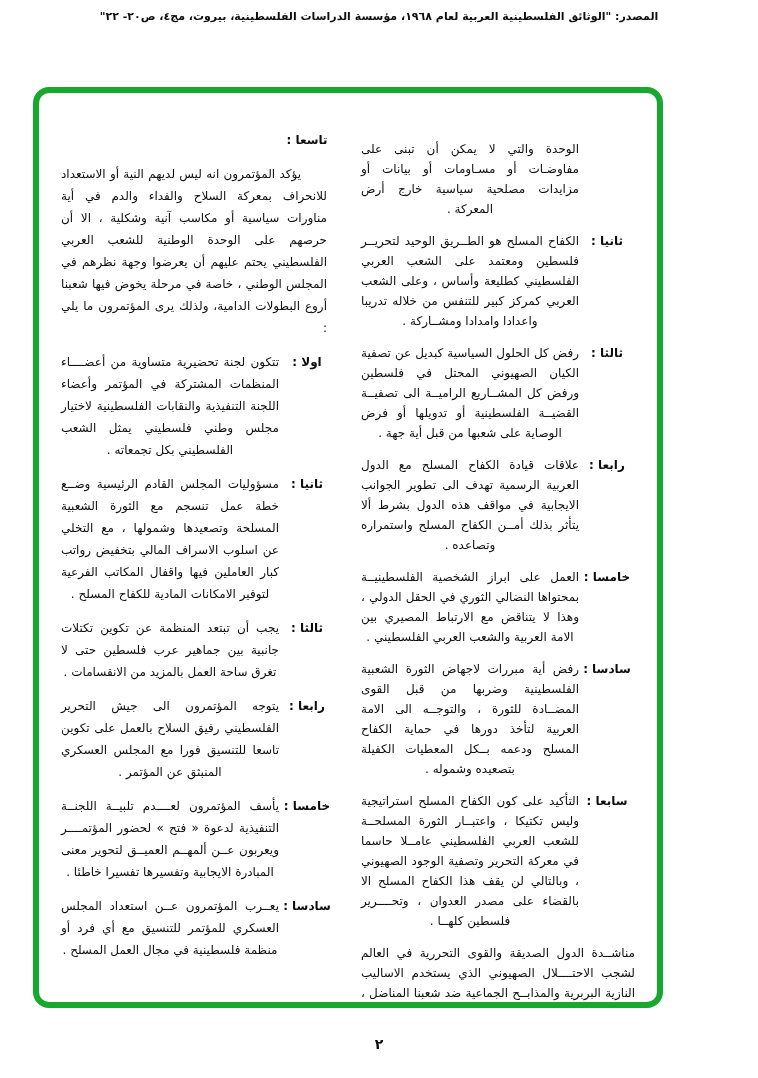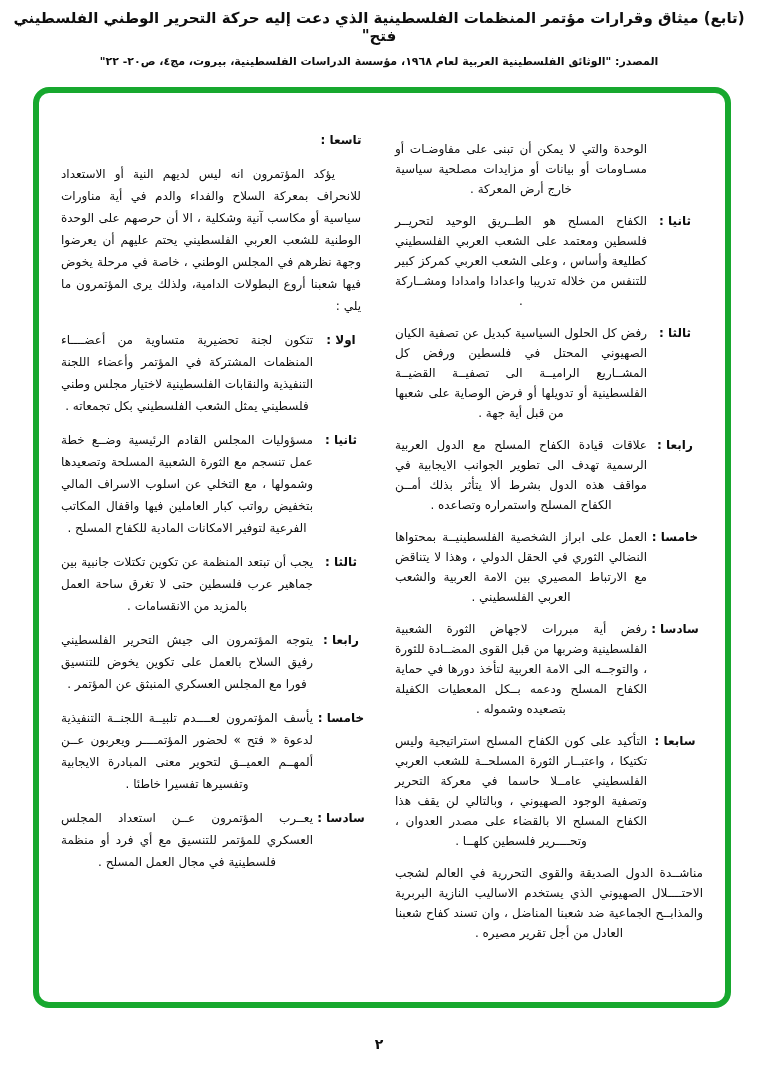--- a/index.html
+++ b/index.html
@@ -8,21 +8,21 @@
     font-family:"DejaVu Sans",sans-serif;color:#0e0e0e;overflow:hidden;
   }
   .hdr{ text-align:center; direction:rtl; }
   .hdr .title{
     padding-top:9px;font-size:15px;font-weight:bold;letter-spacing:0;
   }
   .hdr .src{
     margin-top:10px;font-size:11px;font-weight:bold;
   }
   .frame{
-    position:absolute;left:33px;top:87px;width:698px;height:921px;
+    position:absolute;left:33px;top:87px;width:630px;height:921px;
     box-sizing:border-box;border:6px solid #17a82e;border-radius:16px;
     padding:36px 22px 6px 22px;
     display:flex;direction:rtl;gap:26px;overflow:hidden;background:#fff;
   }
   .col{flex:1 1 0;direction:rtl;}
   .col-right{font-size:12px;line-height:20px;padding-top:10px;}
   .col-left{font-size:12px;line-height:22px;}
   .para{
     display:flex;direction:rtl;margin:0 0 12px 0;
   }
@@ -40,21 +40,20 @@
   }
   .pagenum{
     position:absolute;left:0;right:0;top:1036px;text-align:center;
     font-size:14px;font-weight:bold;
   }
 </style>
 </head>
 <body>
 
 <header class="hdr">
-  <div class="title">(تابع) ميثاق وقرارات مؤتمر المنظمات الفلسطينية الذي دعت إليه حركة التحرير الوطني الفلسطيني  فتح"</div>
   <div class="src">المصدر: "الوثائق الفلسطينية العربية لعام ١٩٦٨، مؤسسة الدراسات الفلسطينية، بيروت، مج٤، ص٢٠- ٢٢"</div>
 </header>
 
 <div class="frame">
 
   <section class="col col-right">
     <p class="para">
       <span class="lbl"></span>
       <span class="txt">الوحدة والتي لا يمكن أن تبنى على مفاوضـات أو مسـاومات أو بيانات أو مزايدات مصلحية سياسية خارج أرض المعركة .</span>
     </p>
@@ -99,21 +98,21 @@
     <p class="para">
       <span class="lbl">ثانيا :</span>
       <span class="txt">مسؤوليات المجلس القادم الرئيسية وضــع خطة عمل تنسجم مع الثورة الشعبية المسلحة وتصعيدها وشمولها ، مع التخلي عن اسلوب الاسراف المالي بتخفيض رواتب كبار العاملين فيها واقفال المكاتب الفرعية لتوفير الامكانات المادية للكفاح المسلح .</span>
     </p>
     <p class="para">
       <span class="lbl">ثالثا :</span>
       <span class="txt">يجب أن تبتعد المنظمة عن تكوين تكتلات جانبية بين جماهير عرب فلسطين حتى لا تغرق ساحة العمل بالمزيد من الانقسامات .</span>
     </p>
     <p class="para">
       <span class="lbl">رابعا :</span>
-      <span class="txt">يتوجه المؤتمرون الى جيش التحرير الفلسطيني رفيق السلاح بالعمل على تكوين يخوض للتنسيق فورا مع المجلس العسكري المنبثق عن المؤتمر .</span>
+      <span class="txt">يتوجه المؤتمرون الى جيش التحرير الفلسطيني رفيق السلاح بالعمل على تكوين تاسعا للتنسيق فورا مع المجلس العسكري المنبثق عن المؤتمر .</span>
     </p>
     <p class="para">
       <span class="lbl">خامسا :</span>
       <span class="txt">يأسف المؤتمرون لعــــدم تلبيــة اللجنــة التنفيذية لدعوة « فتح » لحضور المؤتمــــر ويعربون عــن ألمهــم العميــق لتحوير معنى المبادرة الايجابية وتفسيرها تفسيرا خاطئا .</span>
     </p>
     <p class="para">
       <span class="lbl">سادسا :</span>
       <span class="txt">يعــرب المؤتمرون عــن استعداد المجلس العسكري للمؤتمر للتنسيق مع أي فرد أو منظمة فلسطينية في مجال العمل المسلح .</span>
     </p>
   </section>

